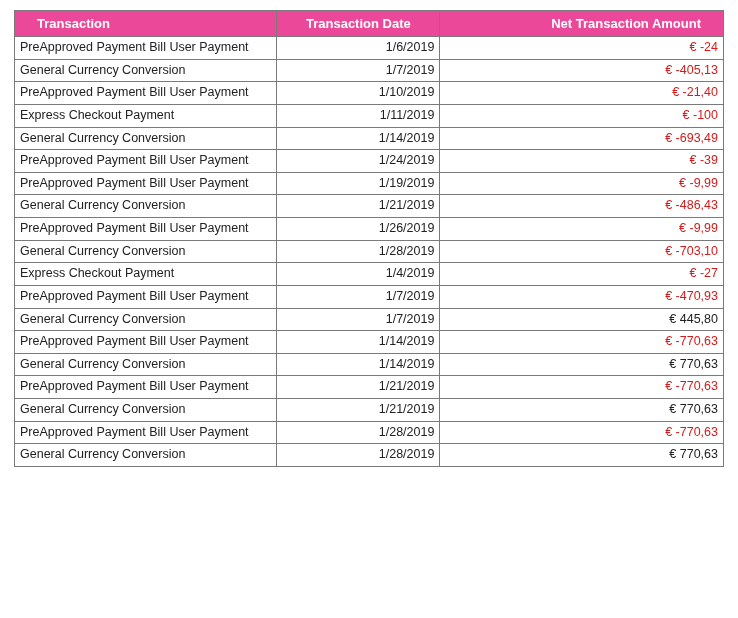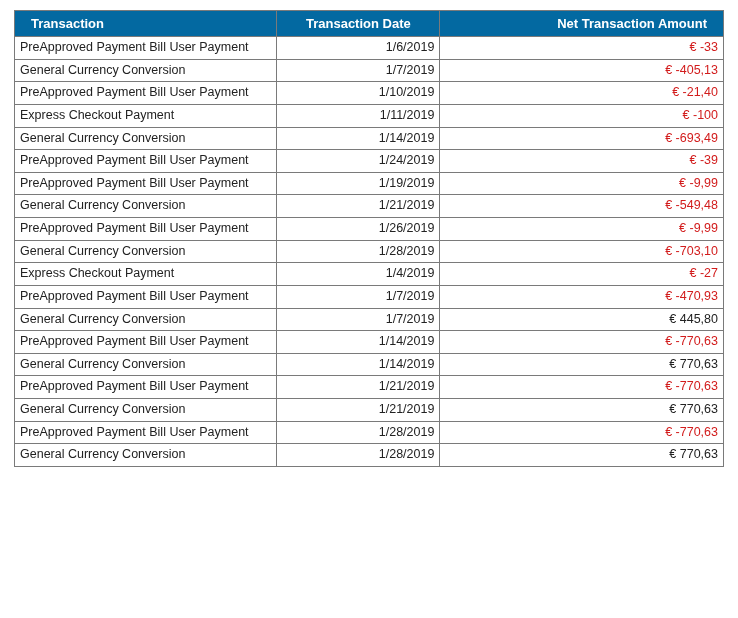--- a/index.html
+++ b/index.html
@@ -12,25 +12,25 @@
       background: #ffffff;
       padding: 10px 14px;
       width: 738px;
     }
     table {
       border-collapse: collapse;
       width: 100%;
       table-layout: fixed;
     }
     thead th {
-      background: #0369a1;
+      background: #ec4899;
       color: #ffffff;
       font-weight: 700;
       font-size: 13px;
-      padding: 5px 16px;
+      padding: 5px 22px;
       border: 1px solid #7a7a7a;
     }
     thead th.col-transaction {
       text-align: left;
       width: 37%;
     }
     thead th.col-date {
       text-align: center;
       width: 23%;
     }
@@ -69,21 +69,21 @@
     <tr>
       <th class="col-transaction">Transaction</th>
       <th class="col-date">Transaction Date</th>
       <th class="col-amount">Net Transaction Amount</th>
     </tr>
   </thead>
   <tbody id="tbody">
   <tr>
         <td class="cell-transaction">PreApproved Payment Bill User Payment</td>
         <td class="cell-date">1/6/2019</td>
-        <td class="cell-amount negative">€ -33</td>
+        <td class="cell-amount negative">€ -24</td>
       </tr>
       <tr>
         <td class="cell-transaction">General Currency Conversion</td>
         <td class="cell-date">1/7/2019</td>
         <td class="cell-amount negative">€ -405,13</td>
       </tr>
       <tr>
         <td class="cell-transaction">PreApproved Payment Bill User Payment</td>
         <td class="cell-date">1/10/2019</td>
         <td class="cell-amount negative">€ -21,40</td>
@@ -104,21 +104,21 @@
         <td class="cell-amount negative">€ -39</td>
       </tr>
       <tr>
         <td class="cell-transaction">PreApproved Payment Bill User Payment</td>
         <td class="cell-date">1/19/2019</td>
         <td class="cell-amount negative">€ -9,99</td>
       </tr>
       <tr>
         <td class="cell-transaction">General Currency Conversion</td>
         <td class="cell-date">1/21/2019</td>
-        <td class="cell-amount negative">€ -549,48</td>
+        <td class="cell-amount negative">€ -486,43</td>
       </tr>
       <tr>
         <td class="cell-transaction">PreApproved Payment Bill User Payment</td>
         <td class="cell-date">1/26/2019</td>
         <td class="cell-amount negative">€ -9,99</td>
       </tr>
       <tr>
         <td class="cell-transaction">General Currency Conversion</td>
         <td class="cell-date">1/28/2019</td>
         <td class="cell-amount negative">€ -703,10</td>

